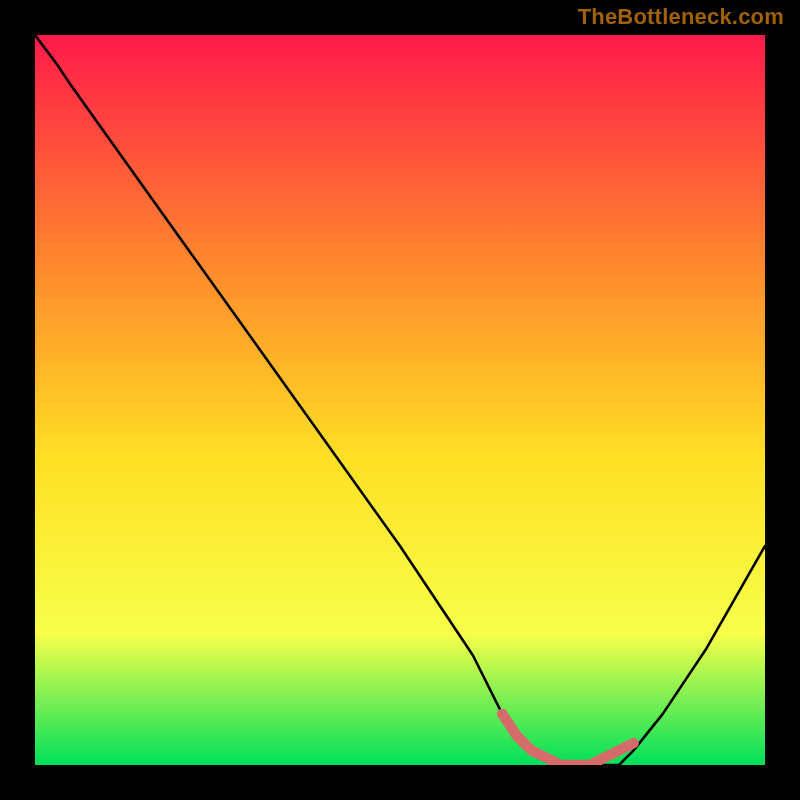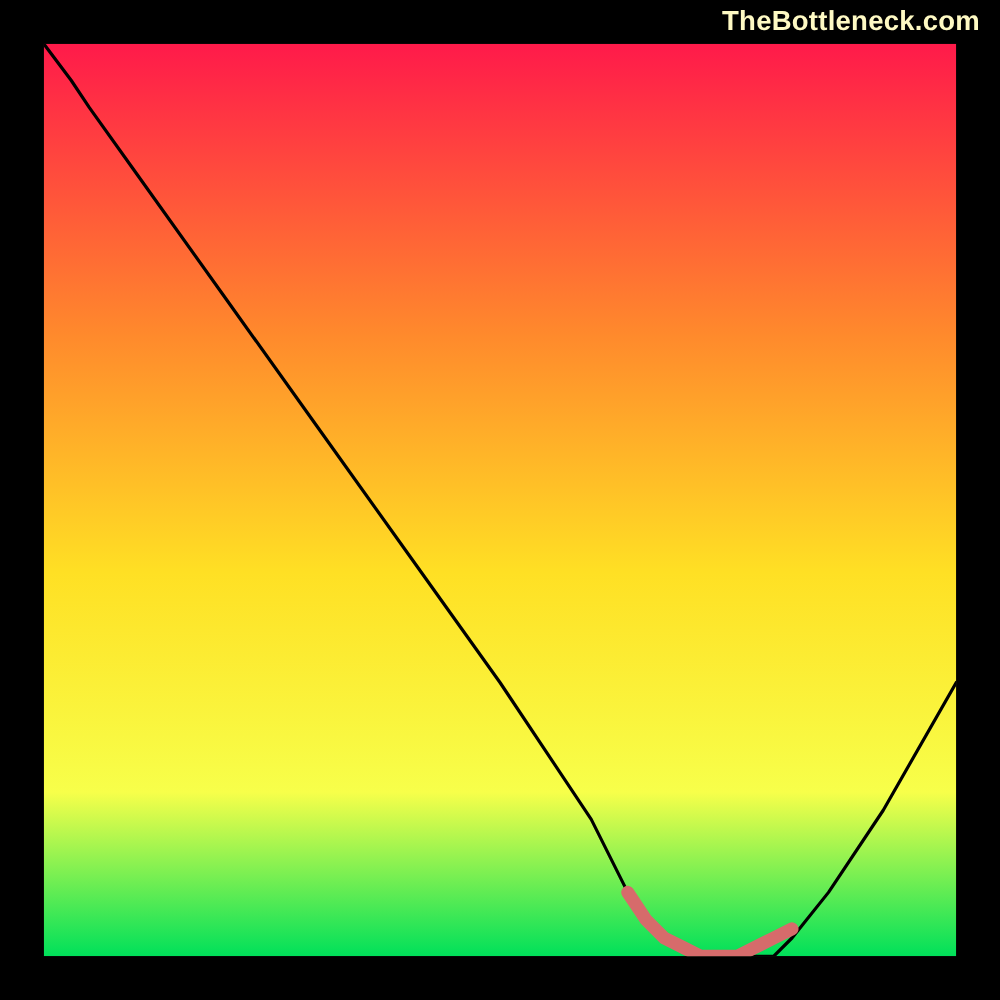--- a/index.html
+++ b/index.html
@@ -7,21 +7,21 @@
   .frame {
     position: relative;
     width: 800px;
     height: 800px;
     background: #000;
   }
   .watermark {
     position: absolute;
     top: 4px;
     right: 16px;
-    color: #fef9c3;
+    color: #a16207;
     font-family: Arial, Helvetica, sans-serif;
     font-size: 22px;
     font-weight: 600;
     letter-spacing: 0.2px;
   }
   svg.plot {
     position: absolute;
     left: 35px;
     top: 35px;
     width: 730px;

